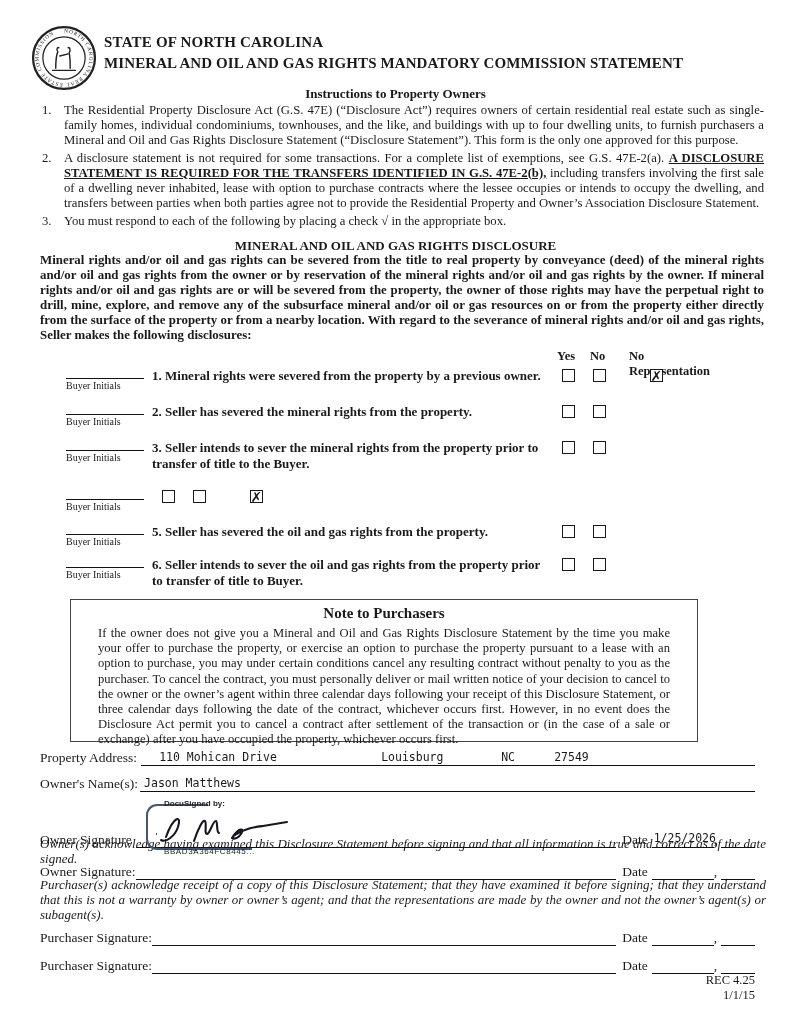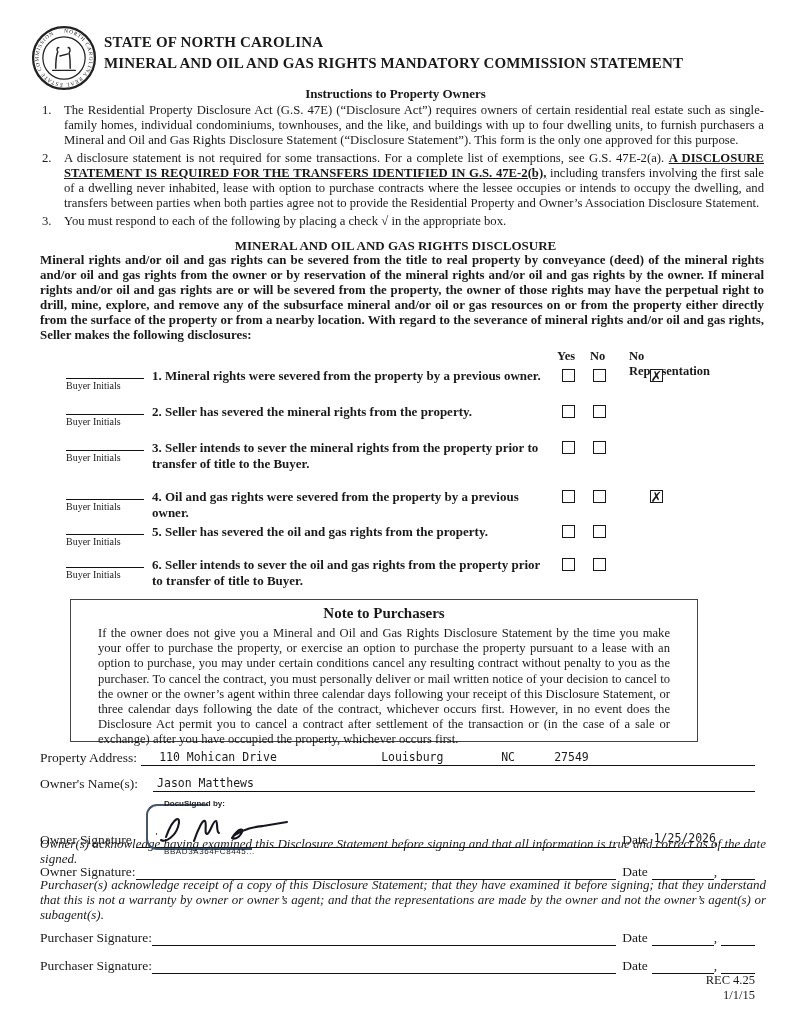--- a/index.html
+++ b/index.html
@@ -158,21 +158,20 @@
       <span class="cb cb-no"></span>
       <span class="norep-slot"></span>
     </div>
   </div>
 
   <div class="disc-row" style="top:489px">
     <div class="initials">
       <div class="init-line"></div>
       <div class="init-label">Buyer Initials</div>
     </div>
-    <div class="disc-text">4. Oil and gas rights were severed from the property by a previous owner.</div>
     <div class="cb-wrap">
       <span class="cb cb-yes"></span>
       <span class="cb cb-no"></span>
       <span class="norep-slot">
           <span class="cb">
             <span class="mark">✗</span>
           </span>
         </span>
     </div>
   </div>
@@ -213,21 +212,21 @@
     <span class="fill-line flex-line" style="margin-left:4px;">
       <span class="mono-val" style="left:18px;margin-top:36px;">110 Mohican Drive</span>
       <span class="mono-val" style="left:240px;">Louisburg</span>
       <span class="mono-val" style="left:360px;">NC</span>
       <span class="mono-val" style="left:413px;">27549</span>
     </span>
   </div>
 
   <div class="field-row" style="top:774px; left:40px; width:715px;">
     <span class="sig-label">Owner's Name(s):</span>
-    <span class="fill-line flex-line" style="margin-left:15px;">
+    <span class="fill-line flex-line" style="margin-left:2px;">
       <span class="mono-val" style="left:4px;">Jason Matthews</span>
     </span>
   </div>
 
   <div class="italic-note" style="top:837px;">Owner(s) acknowledge having examined this Disclosure Statement before signing and that all information is true and correct as of the date signed.</div>
 
   <div class="sig-row" style="top:826px;">
     <span class="sig-label">Owner Signature</span>
     <span class="fill-line flex-line" style="margin-left:4px;"></span>
     <span class="date-label">Date</span>

